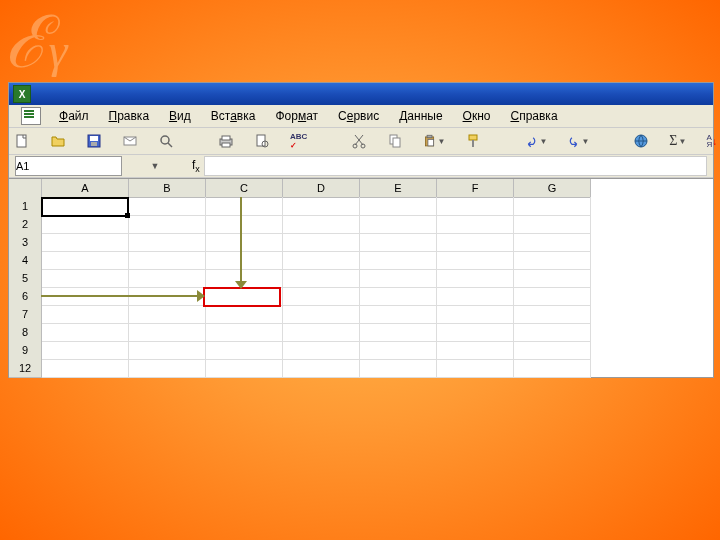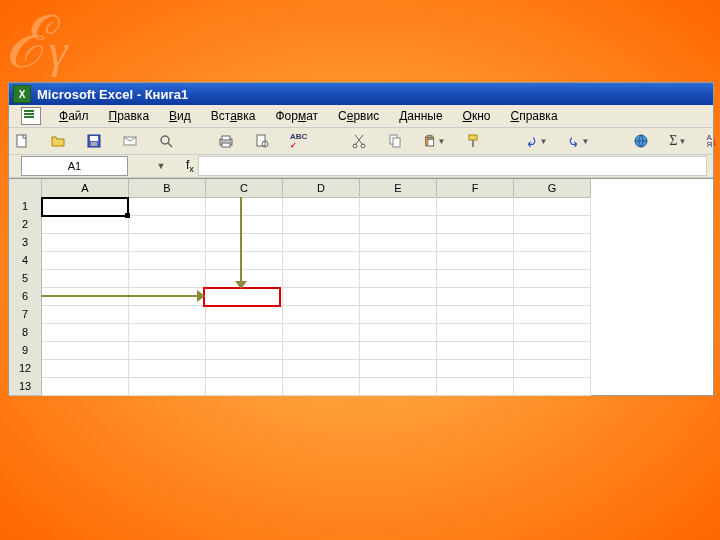--- a/index.html
+++ b/index.html
@@ -10,23 +10,23 @@
   .menubar{background:#ece9d8;height:22px;display:flex;align-items:center;padding:0 12px;border-bottom:1px solid #ccc}
   .menubar .doc-icon{width:18px;height:16px;background:#fff;border:1px solid #888;margin-right:8px;position:relative}
   .menubar .doc-icon::before{content:"";position:absolute;top:2px;left:2px;width:10px;height:2px;background:#2a7a2a;box-shadow:0 3px 0 #2a7a2a,0 6px 0 #2a7a2a}
   .menu-item{padding:2px 10px;cursor:default;font-size:12px}
   .menu-item u{text-decoration:underline}
   .toolbar{background:#ece9d8;height:26px;display:flex;align-items:center;padding:0 4px;border-bottom:1px solid #ccc;gap:18px}
   .tbtn{width:22px;height:22px;display:flex;align-items:center;justify-content:center;cursor:pointer;border:1px solid transparent}
   .sep{width:1px;height:18px;background:#bbb;margin:0 3px}
   .dd{font-size:8px;color:#555;margin-left:1px}
   .namebox-row{background:#ece9d8;height:22px;display:flex;align-items:center;border-bottom:1px solid #ccc}
-  .namebox{width:105px;height:18px;background:#fff;border:1px solid #999;margin-left:12px;display:flex;align-items:center;justify-content:center;font-size:11px;position:relative}
+  .namebox{width:105px;height:18px;background:#fff;border:1px solid #999;margin-left:6px;display:flex;align-items:center;font-size:11px;position:relative}
   .namebox-dd{margin-left:24px;width:18px;height:18px;display:flex;align-items:center;justify-content:center;color:#555;font-size:9px;cursor:pointer}
-  .fx-label{margin-left:16px;font-size:12px}
+  .fx-label{margin-left:28px;font-size:12px}
   .fx-label sub{font-size:9px}
   .formula-input{flex:1;height:18px;background:#fff;border:1px solid #ccc;margin-left:4px;margin-right:6px}
   .grid{position:relative;background:#fff;border-top:1px solid #999}
   .col-headers{display:flex;height:18px}
   .corner{width:32px;height:18px;background:#e4e4d8;border-right:1px solid #bbb;border-bottom:1px solid #bbb}
   .col-h{height:18px;background:#e4e4d8;border-right:1px solid #bbb;border-bottom:1px solid #bbb;display:flex;align-items:center;justify-content:center;cursor:pointer;font-size:11px}
   .gbody{display:flex;flex-direction:column}
   .grow{display:flex;height:18px}
   .row-h{width:32px;height:18px;background:#e4e4d8;border-right:1px solid #bbb;border-bottom:1px solid #bbb;display:flex;align-items:center;justify-content:center;cursor:pointer;font-size:11px}
   .cell{height:18px;border-right:1px solid #ddd;border-bottom:1px solid #ddd;cursor:cell}
@@ -40,21 +40,20 @@
 </style>
 </head>
 <body>
 
 <div class="watermark">ℰ<span style="font-size:48px">γ</span></div>
 
 <div class="excel-window">
 
   <div class="titlebar">
     <span class="xl-icon">X</span>
-    <span>Microsoft Excel - Книга1</span>
   </div>
 
   <div class="menubar">
     <span class="doc-icon"></span>
     <span class="menu-item"><u>Ф</u><span>айл</span></span>
     <span class="menu-item"><u>П</u>равка</span>
     <span class="menu-item"><u>В</u>ид</span>
     <span class="menu-item">Вст<u>а</u>вка</span>
     <span class="menu-item">Фор<u>м</u>ат</span>
     <span class="menu-item">С<u>е</u>рвис</span>
@@ -287,30 +286,20 @@
         <div class="grow">
           <div class="row-h">12</div>
           <div class="cell widA"></div>
           <div class="cell widB"></div>
           <div class="cell widC"></div>
           <div class="cell widD"></div>
           <div class="cell widE"></div>
           <div class="cell widF"></div>
           <div class="cell widG"></div>
         </div>
-        <div class="grow">
-          <div class="row-h">13</div>
-          <div class="cell widA"></div>
-          <div class="cell widB"></div>
-          <div class="cell widC"></div>
-          <div class="cell widD"></div>
-          <div class="cell widE"></div>
-          <div class="cell widF"></div>
-          <div class="cell widG"></div>
-        </div>
       </div>
 
     <div class="active-cell" style="top:18px;left:32px;width:84px;height:16px"></div>
     <div class="red-target" style="top:108px;left:194px;width:74px;height:16px"></div>
 
     <div class="arrow" style="top:18px;left:231px;width:2px;height:86px"></div>
     <div class="arrowhead" style="top:102px;left:226px;border-left:6px solid transparent;border-right:6px solid transparent;border-top:8px solid #8a8a3a"></div>
 
     <div class="arrow" style="top:116px;left:32px;width:158px;height:2px"></div>
     <div class="arrowhead" style="top:111px;left:188px;border-top:6px solid transparent;border-bottom:6px solid transparent;border-left:8px solid #8a8a3a"></div>

